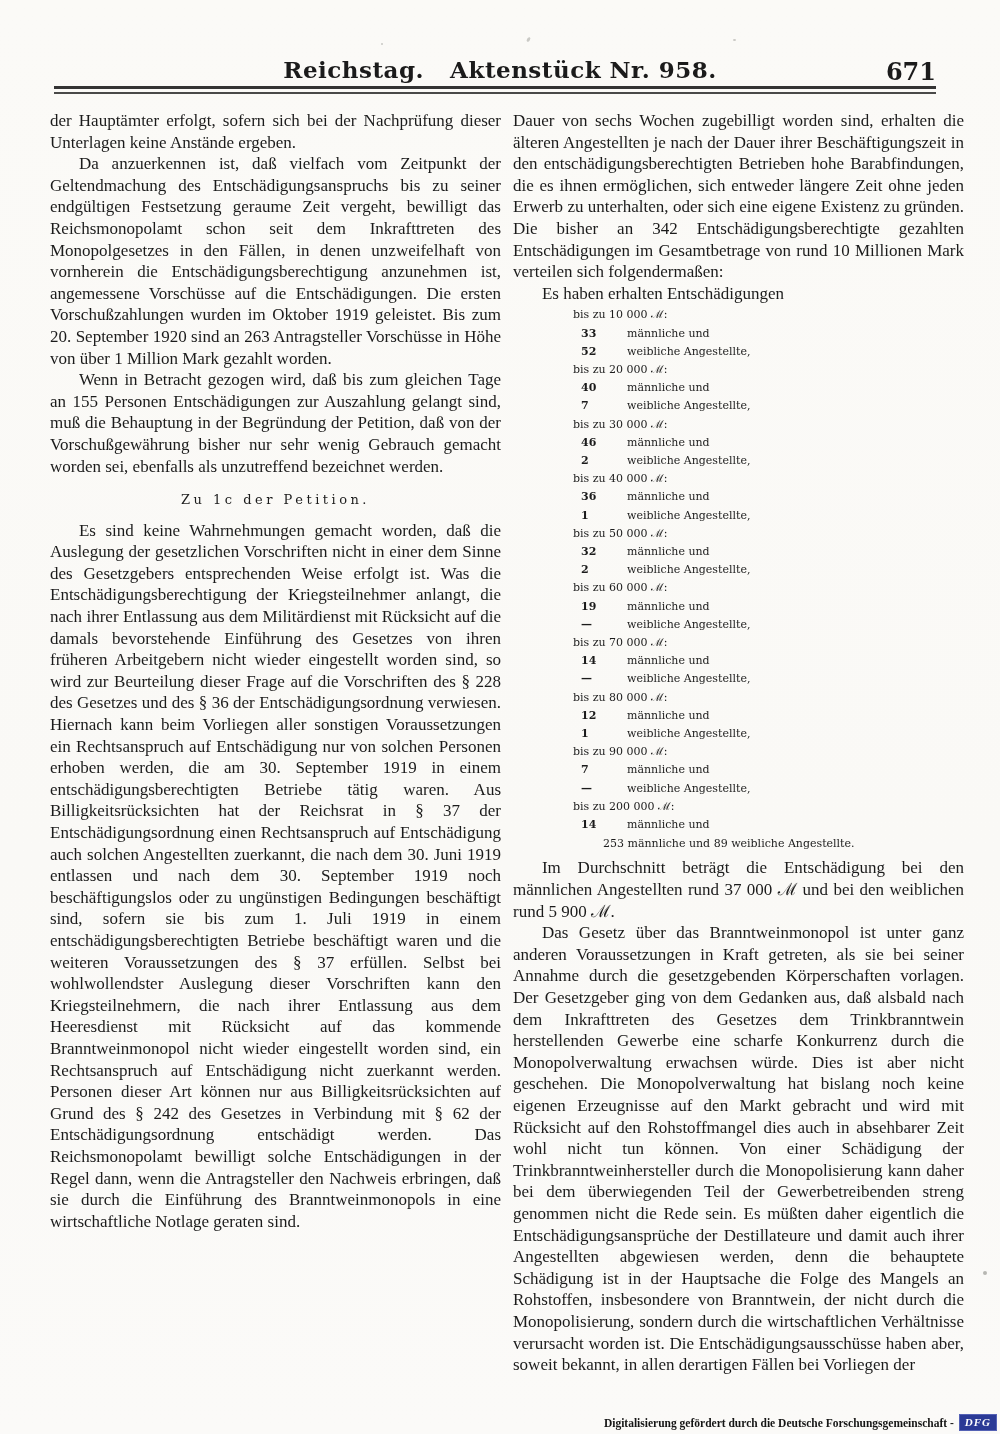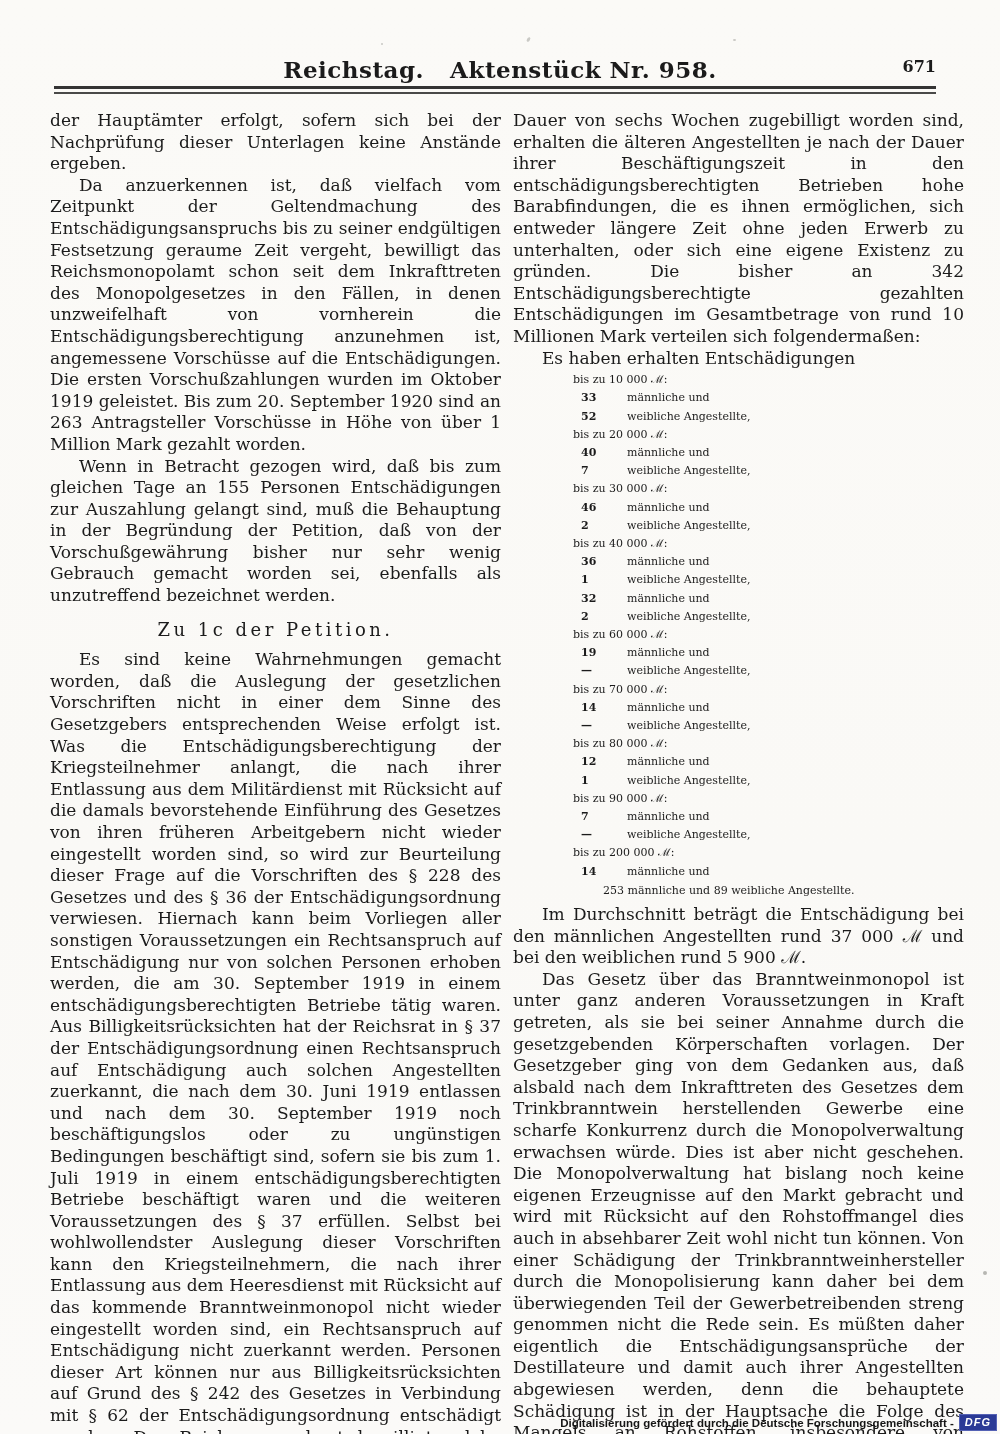--- a/index.html
+++ b/index.html
@@ -20,56 +20,56 @@
   .header-title {
     position: absolute; left: 0; right: 0; top: 0;
     text-align: center;
     font-size: 23px; font-weight: bold;
     letter-spacing: 0.5px;
     white-space: nowrap;
   }
   .header-title .t-left { margin-right: 26px; }
   .page-number {
     position: absolute; right: 64px; top: 1px;
-    font-size: 16px; font-weight: bold;
+    font-size: 24px; font-weight: bold;
   }
   .double-rule { position: absolute; top: 86px; left: 54px; right: 64px; }
   .double-rule .rule-a { height: 3px; background: #1e1e1e; opacity: .9; }
   .double-rule .rule-b { height: 2px; background: #2a2a2a; margin-top: 3px; opacity: .85; }
 
   
   .columns {
     position: absolute; top: 110px; left: 50px; right: 36px;
     display: flex; gap: 12px;
   }
   .col { width: 451px; font-size: 17px; line-height: 21.6px; text-align: justify; }
-  .col p { margin: 0; text-indent: 1.7em; }
+  .col p { margin: 0; text-indent: 1.7em; font-family: Liberation Serif, serif; }
   .col p.noindent { text-indent: 0; }
   .section-heading {
     margin: 12px 0 9px 0;
-    font-size: 18px; font-weight: normal;
+    font-size: 13px; font-weight: normal;
     letter-spacing: 3.5px;
     text-align: center; text-indent: 0 !important;
   }
   
   .comp-list { margin: 2px 0 4px 0; font-size: 11px; line-height: 18.2px; text-align: left; }
   .comp-label { margin-left: 60px; }
   .comp-line  { margin-left: 68px; }
   .comp-num {
     display: inline-block; min-width: 38px;
     text-align: left; margin-right: 8px; font-weight: bold;
   }
   .comp-total { margin-left: 90px; margin-top: 1px; }
   .list-intro { margin: 3px 0 3px 0; }
 
   
   .footer {
     position: absolute; right: 3px; bottom: 3px;
     display: flex; align-items: center; gap: 5px;
-    font-family: Liberation Sans, sans-serif;
+    font-family: Liberation Serif, serif;
     font-size: 11.5px; font-weight: bold; color: #151515;
   }
   .dfg-logo {
     background: #2b3a96;
     color: #ffffff;
     border: 1px solid #5562b5;
     padding: 1px 5px 2px 5px;
     font-size: 11px; font-weight: bold; letter-spacing: 1px;
     font-style: italic;
   }
@@ -137,20 +137,21 @@
           <div class="comp-line"><span class="comp-num">2</span><span>weibliche Angestellte,</span></div>
         </div>
 
         <div class="comp-entry">
           <div class="comp-label">bis zu 40 000 ℳ:</div>
           <div class="comp-line"><span class="comp-num">36</span><span>männliche und</span></div>
           <div class="comp-line"><span class="comp-num">1</span><span>weibliche Angestellte,</span></div>
         </div>
 
         <div class="comp-entry">
+          <div class="comp-label">bis zu 50 000 ℳ:</div>
           <div class="comp-line"><span class="comp-num">32</span><span>männliche und</span></div>
           <div class="comp-line"><span class="comp-num">2</span><span>weibliche Angestellte,</span></div>
         </div>
 
         <div class="comp-entry">
           <div class="comp-label">bis zu 60 000 ℳ:</div>
           <div class="comp-line"><span class="comp-num">19</span><span>männliche und</span></div>
           <div class="comp-line"><span class="comp-num">—</span><span>weibliche Angestellte,</span></div>
         </div>
 

